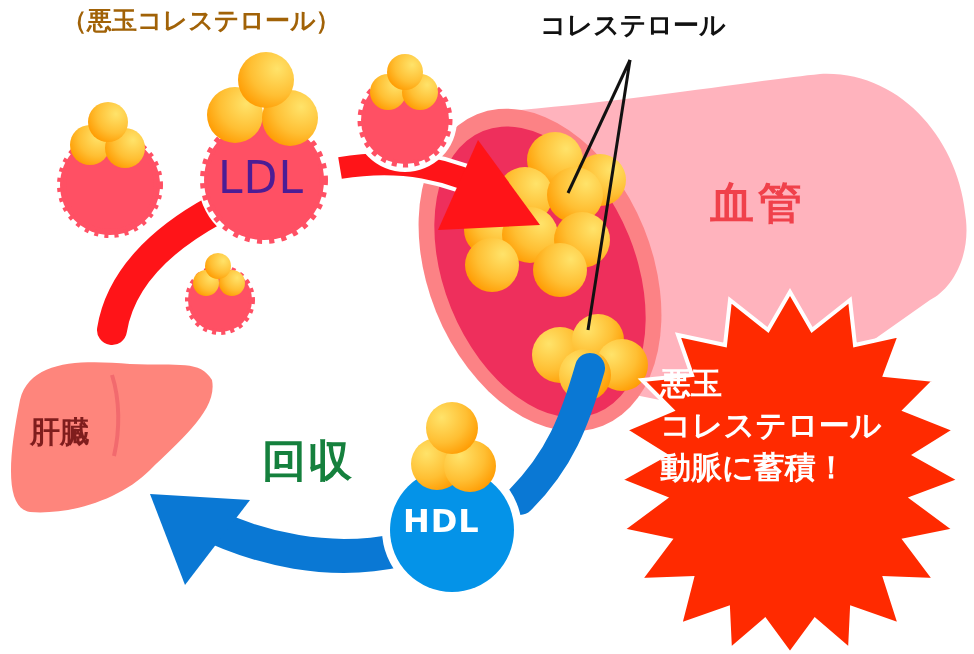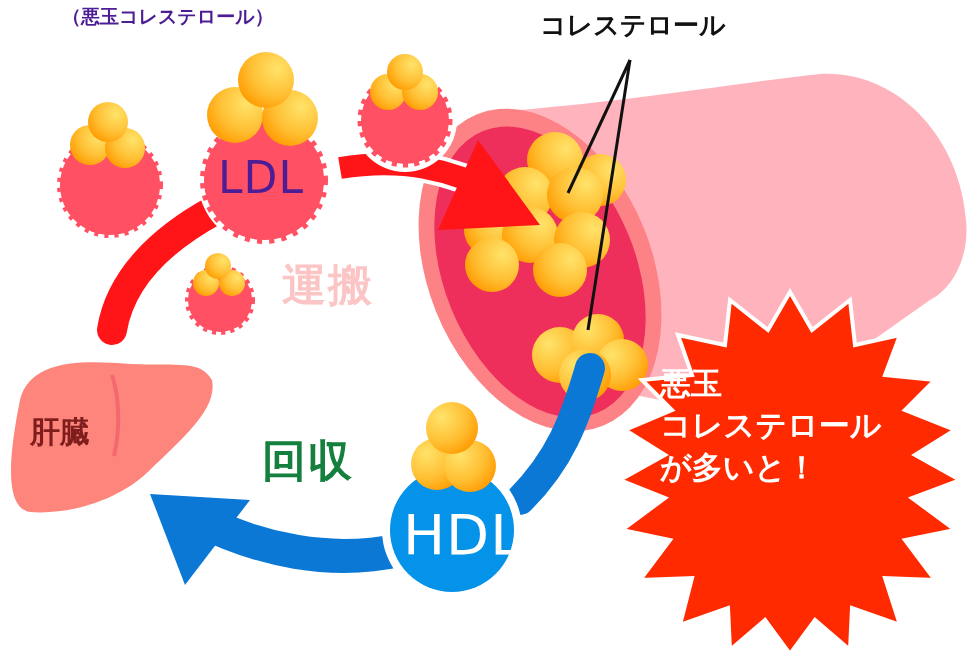--- a/index.html
+++ b/index.html
@@ -1,26 +1,26 @@
 <!DOCTYPE html>
 <html><head>
 <meta charset="utf-8">
 <style>
   html,body{margin:0;padding:0;background:#ffffff;}
   #stage{position:relative;width:974px;height:654px;overflow:hidden;background:#fff;font-family:"DejaVu Sans","Liberation Sans",sans-serif;}
   svg{position:absolute;left:0;top:0;}
   .lbl{position:absolute;font-weight:bold;white-space:nowrap;font-family:"DejaVu Sans","Liberation Sans",sans-serif;}
-  .ldl-title{left:62px;top:4px;font-size:19px;color:#4c1d95;}
+  .ldl-title{left:62px;top:4px;font-size:25px;color:#a16207;}
   .chol-label{left:540px;top:8px;font-size:26px;color:#111;}
   .ldl-text{left:218px;top:152px;font-size:44px;color:#4c1d95;font-weight:normal;letter-spacing:1px;}
   .vessel-text{left:710px;top:174px;font-size:44px;color:#f0414b;letter-spacing:4px;}
   .transport-text{left:282px;top:256px;font-size:44px;color:#fcc5c5;letter-spacing:2px;}
   .liver-text{left:30px;top:412px;font-size:30px;color:#7f1d1d;}
   .collect-text{left:262px;top:432px;font-size:44px;color:#15803d;letter-spacing:2px;}
-  .hdl-text{left:403px;top:502px;font-size:56px;color:#fff;font-weight:normal;letter-spacing:1px;}
+  .hdl-text{left:403px;top:502px;font-size:32px;color:#fff;font-weight:bold;letter-spacing:1px;}
   .hdl-title{left:298px;top:614px;font-size:25px;color:#0a78d4;}
   .burst-text{left:660px;top:362px;width:248px;font-size:31px;line-height:42px;color:#fff;text-align:left;white-space:normal;}
 </style>
 </head>
 <body>
 
 <div id="stage">
   <svg width="974" height="654" viewBox="0 0 974 654">
     <defs>
       <radialGradient id="ball" cx="0.7" cy="0.3" r="0.8">
@@ -121,22 +121,22 @@
         790,292 812,330 850,300 855,345 900,335 885,375 935,380 905,410 955,430 915,455 960,480 912,498
         955,530 905,540 935,580 885,578 900,625 852,608 850,650 815,620 790,654 765,620 730,650 728,608
         680,625 692,578 640,580 670,540 622,530 665,498 620,480 665,455 625,430 672,410 642,380 692,375
         678,335 725,345 730,300 768,330"></polygon>
     </g>
   </svg>
 
   <div class="lbl ldl-title">（悪玉コレステロール）</div>
   <div class="lbl chol-label">コレステロール</div>
   <div class="lbl ldl-text">LDL</div>
-  <div class="lbl transport-text">運搬</div>
+  <div class="lbl vessel-text">血管</div>
   <div class="lbl liver-text">肝臓</div>
   <div class="lbl collect-text">回収</div>
   <div class="lbl hdl-text">HDL</div>
   <div class="lbl burst-text">
     <div>悪玉</div>
     <div>コレステロール</div>
-    <div>が多いと！</div>
+    <div>動脈に蓄積！</div>
   </div>
 </div>
 
 </body></html>

